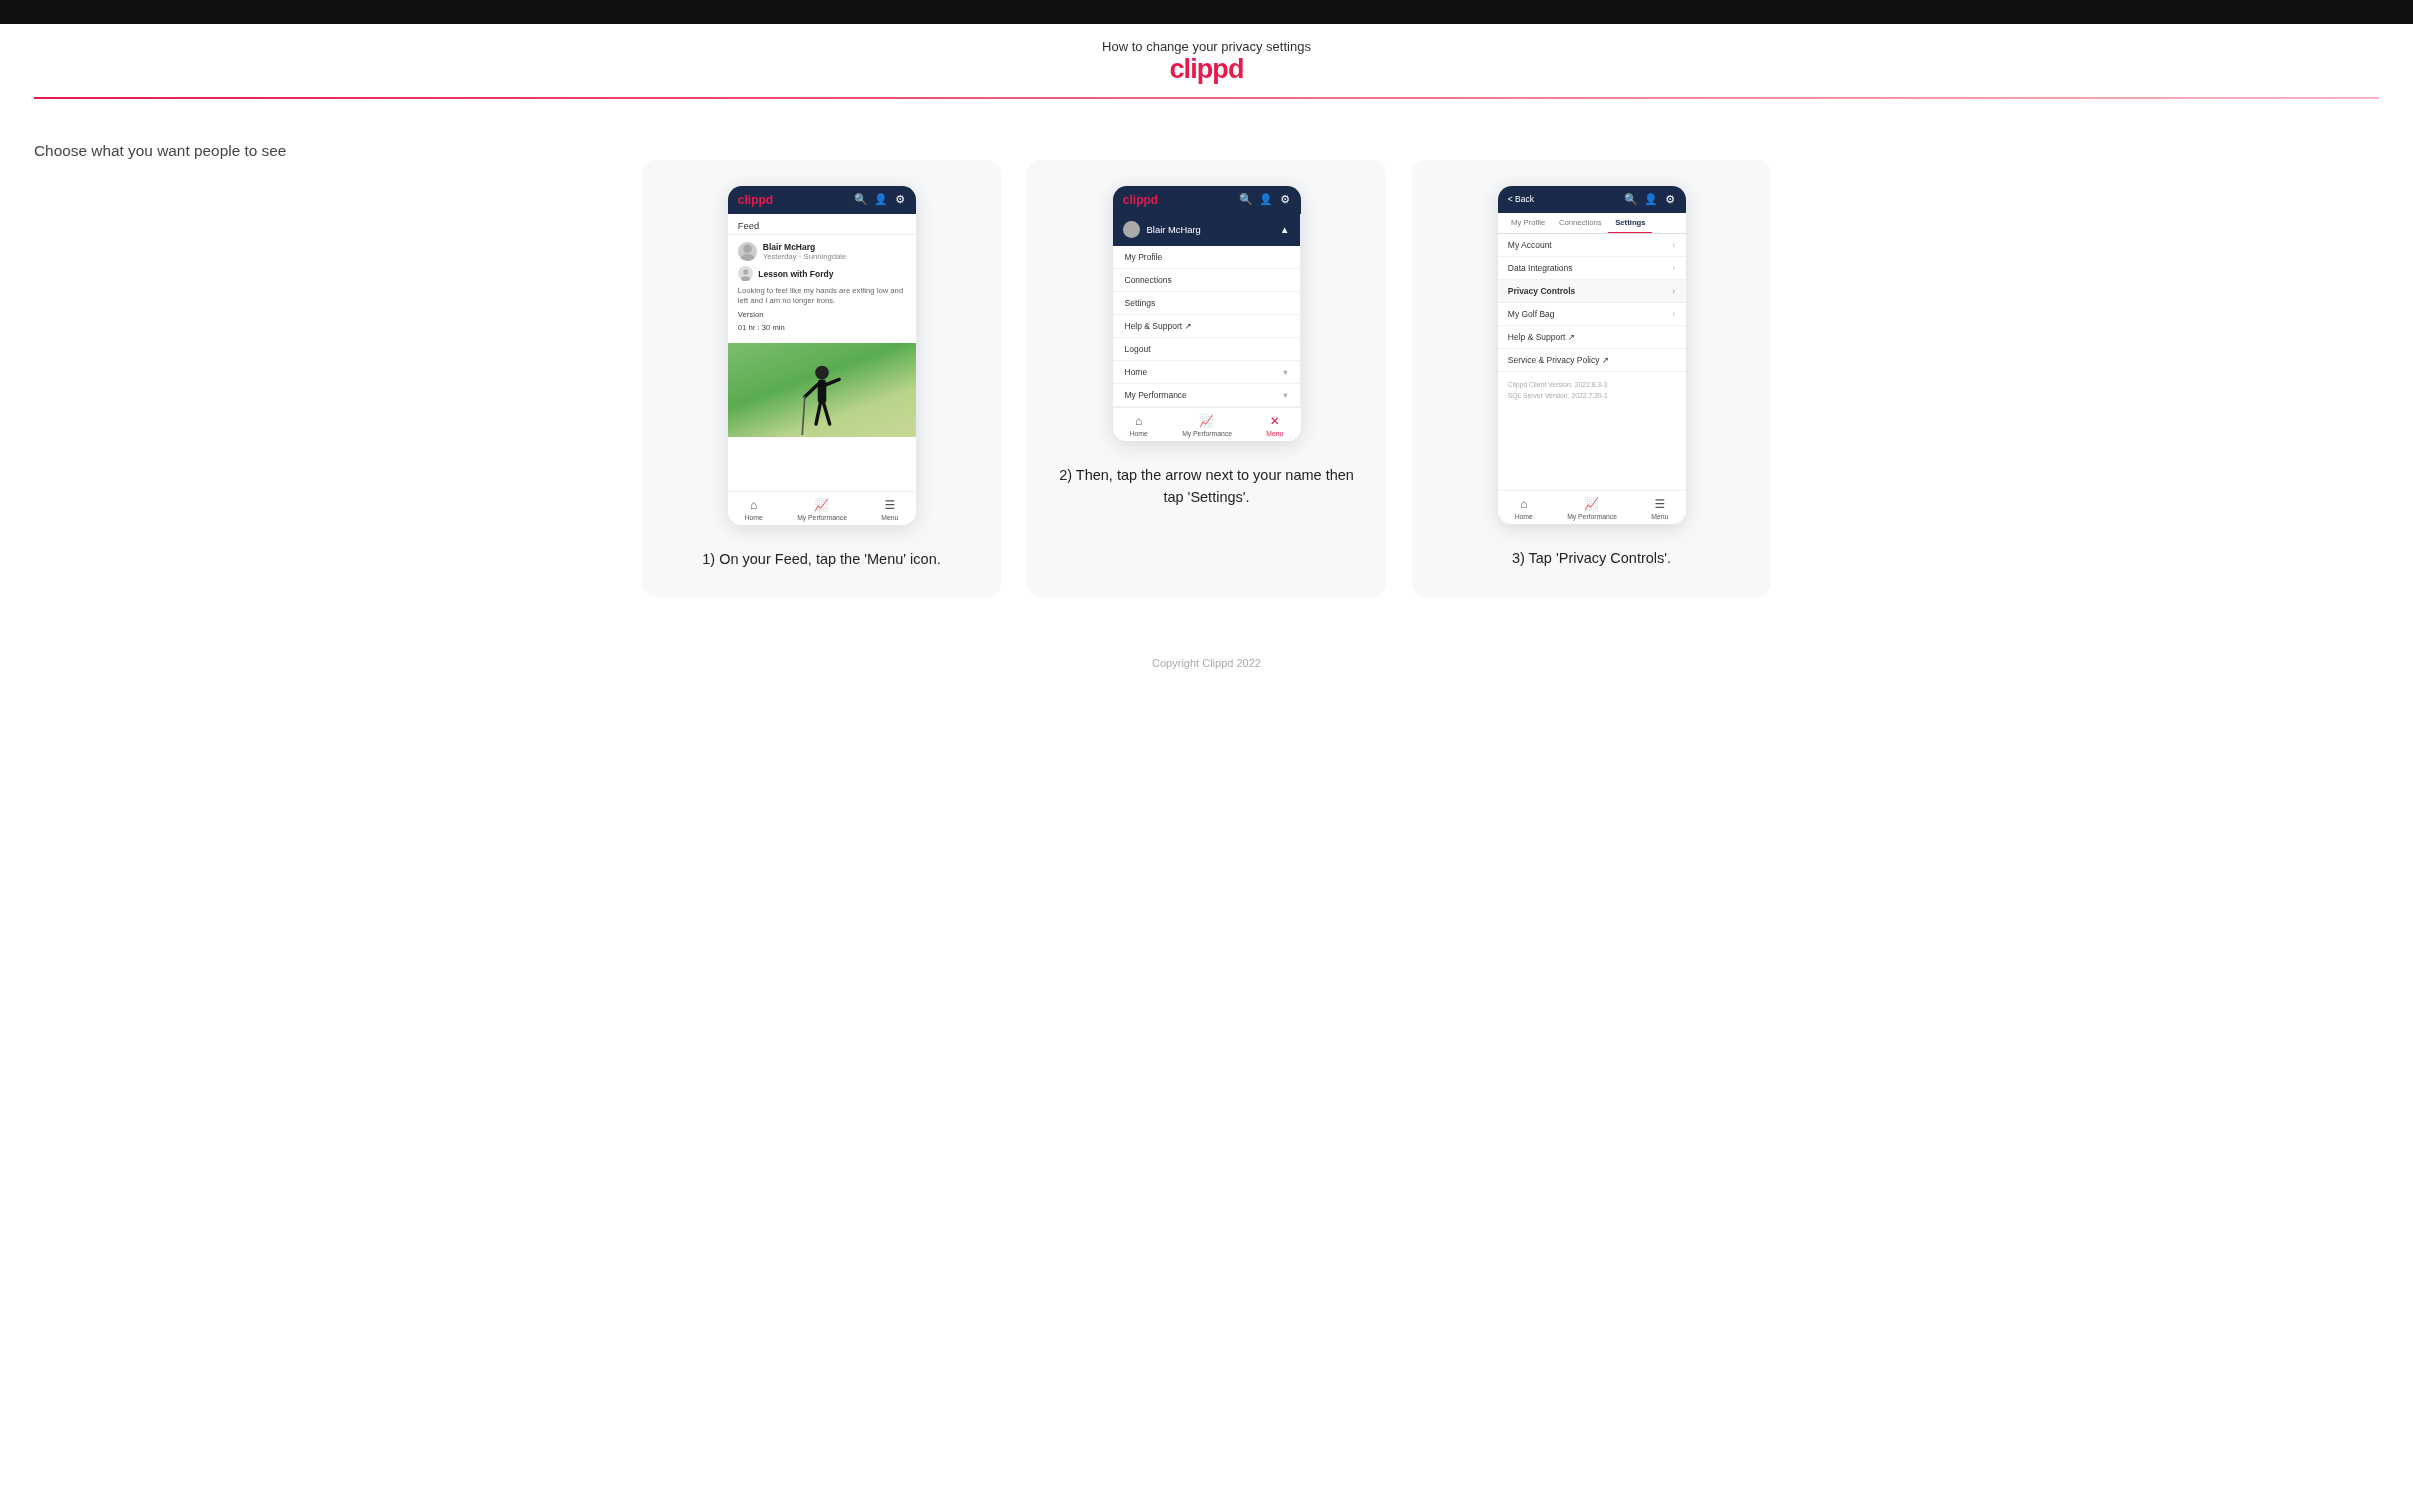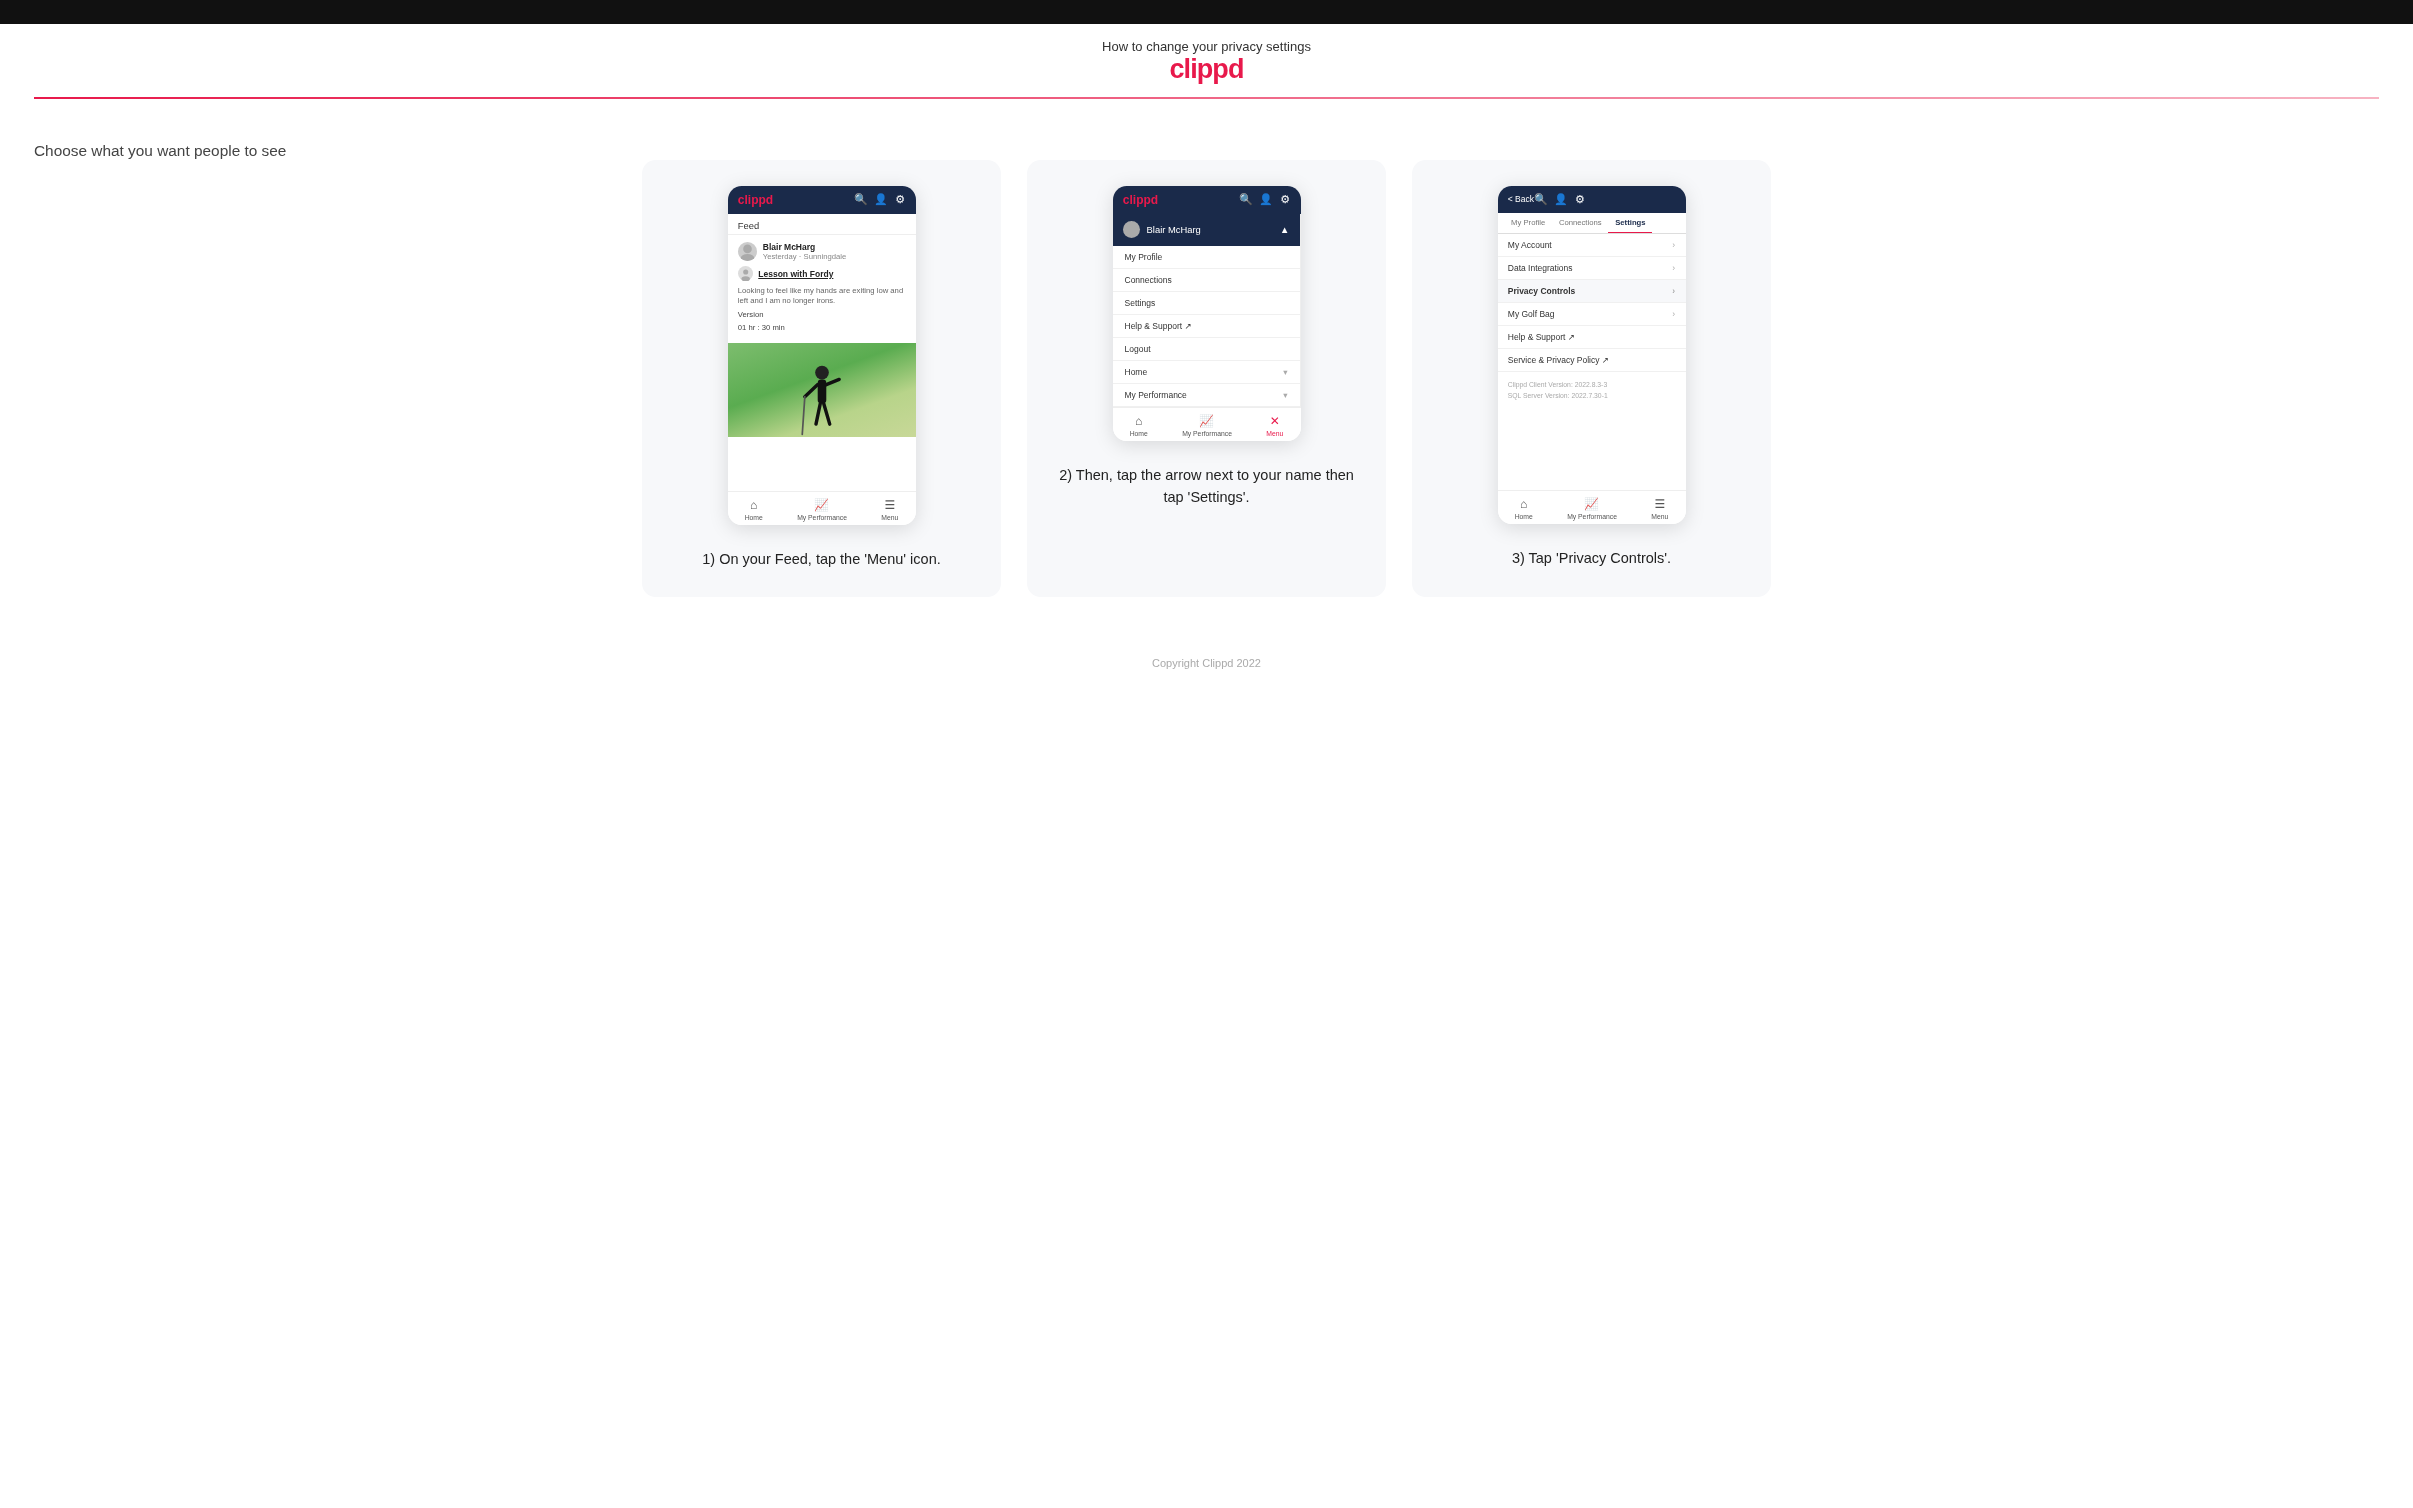--- a/index.html
+++ b/index.html
@@ -153,21 +153,20 @@
     .feed-user-info .meta {
       font-size: 7.7px;
       color: #888;
     }
 
     .feed-lesson-row {
       display: flex;
       align-items: center;
       gap: 5.1px;
       margin-bottom: 4.3px;
-      text-decoration: underline;
     }
     .feed-lesson-icon {
       width: 15.4px;
       height: 15.4px;
       background: #ddd;
       border-radius: 50%;
       display: flex;
       align-items: center;
       justify-content: center;
       font-size: 7.7px;
@@ -263,21 +262,21 @@
     .menu-item-chevron {
       color: #aaa;
       font-size: 8.5px;
     }
 
     
     .settings-nav {
       background: #1a2a4a;
       display: flex;
       align-items: center;
-      justify-content: flex-start;
+      justify-content: space-between;
       padding: 6.8px 10.3px;
     }
     .settings-back {
       color: #fff;
       font-size: 8.5px;
     }
     .settings-tabs {
       display: flex;
       border-bottom: 0.9px solid #ddd;
       background: #fff;

